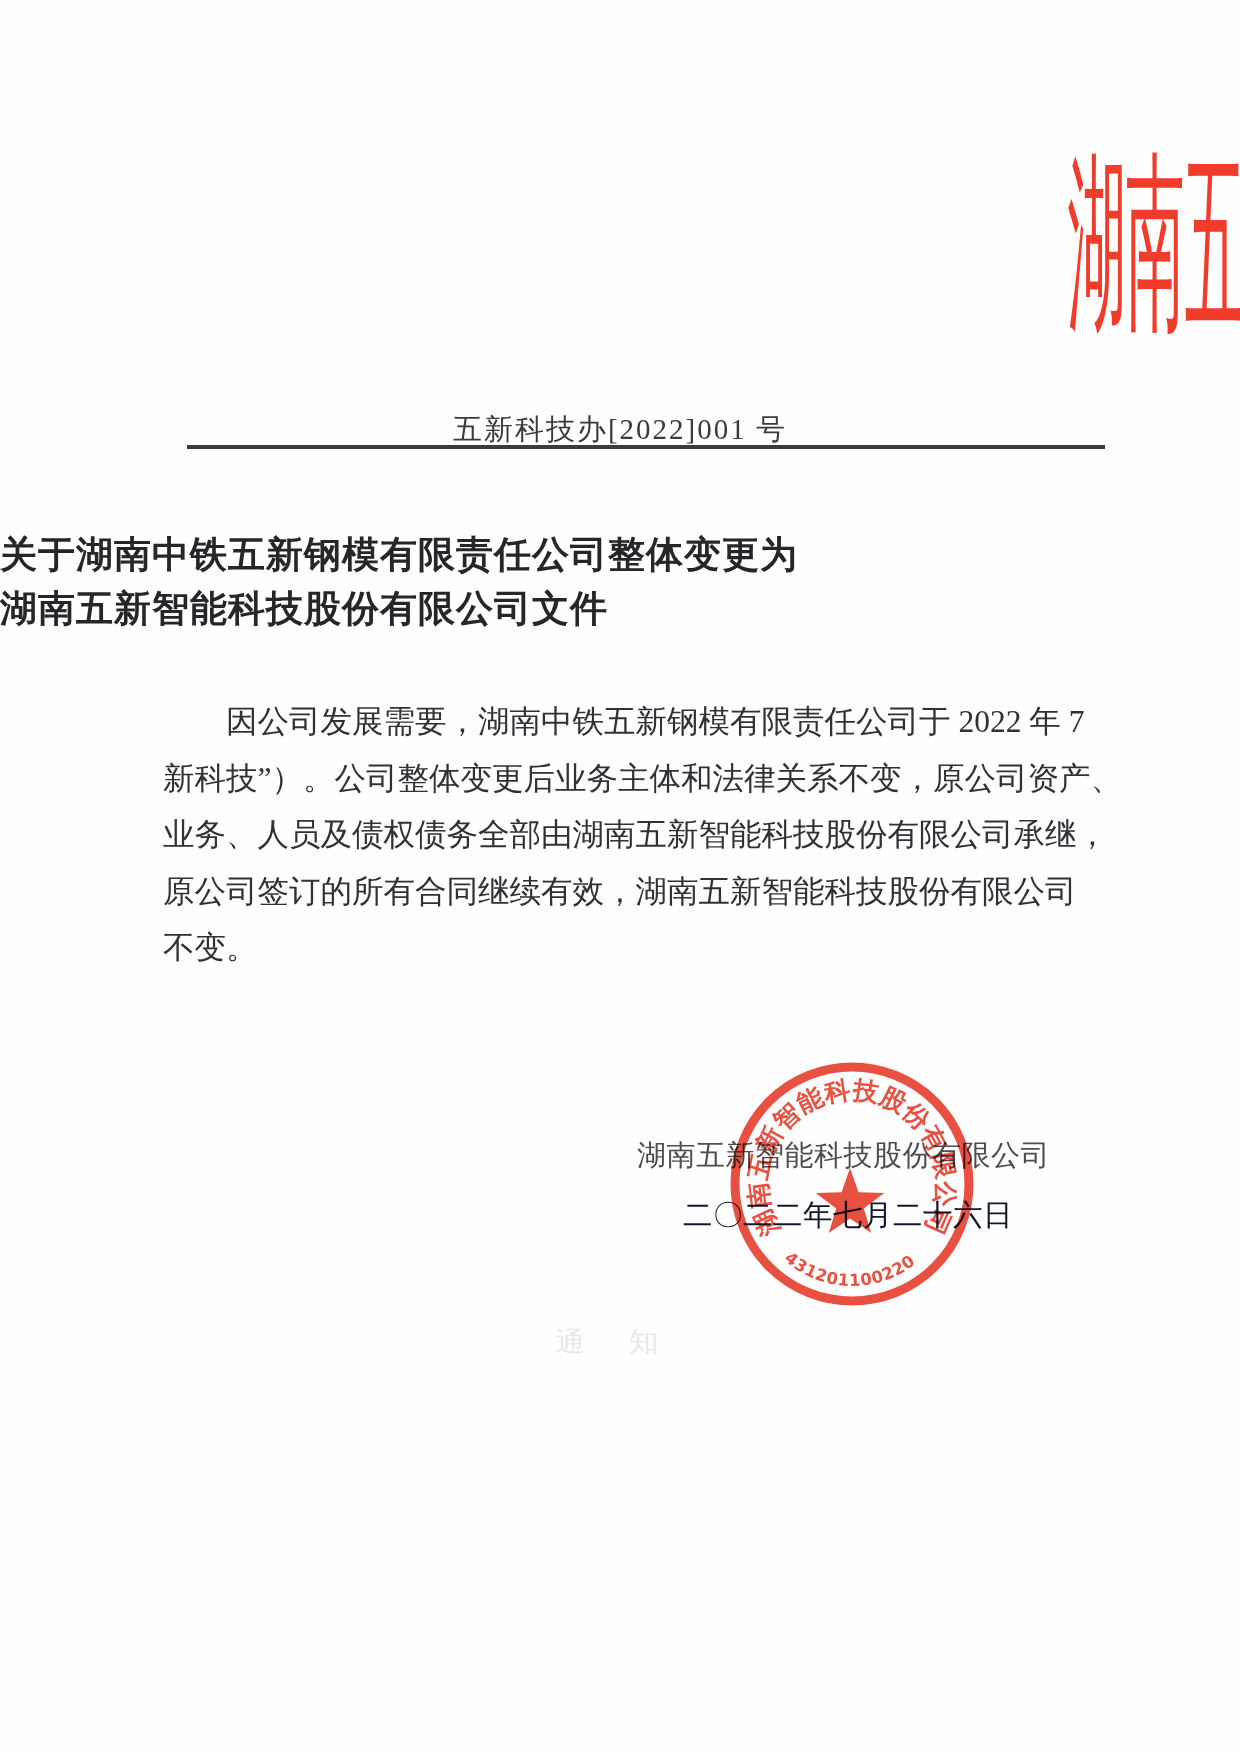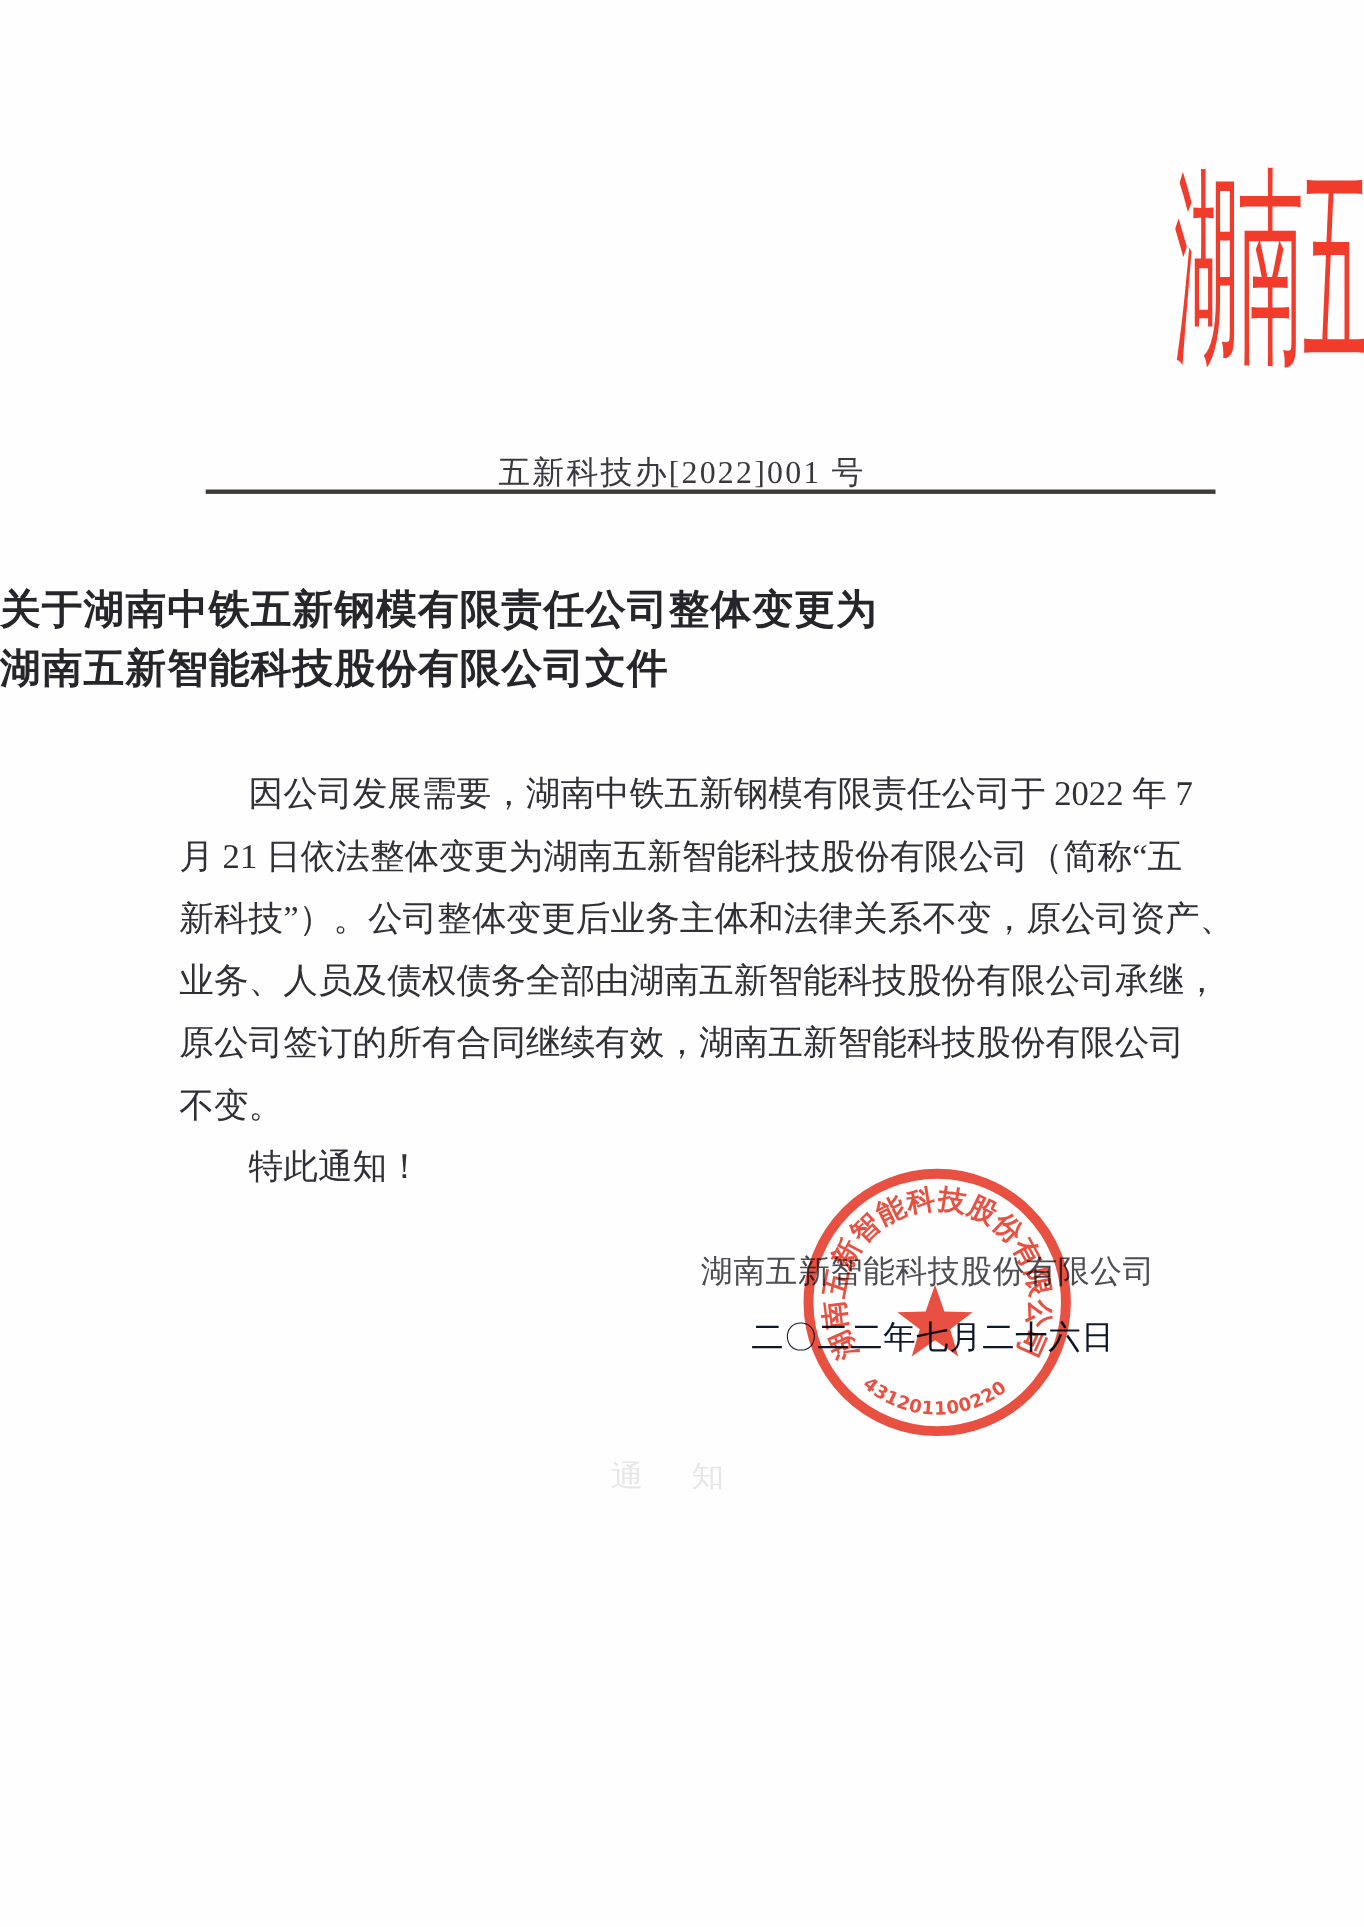--- a/index.html
+++ b/index.html
@@ -100,26 +100,24 @@
 
   <div class="rule"></div>
 
   <div class="doc-title">
     <div>关于湖南中铁五新钢模有限责任公司整体变更为</div>
     <div>湖南五新智能科技股份有限公司文件</div>
   </div>
 
   <div class="body-text">
     <div class="line indent">因公司发展需要，湖南中铁五新钢模有限责任公司于 2022 年 7</div>
-    <div class="line">月 21 日依法整体变更为湖南五新智能科技股份有限公司（简称“五</div>
     <div class="line">新科技”）。公司整体变更后业务主体和法律关系不变，原公司资产、</div>
     <div class="line">业务、人员及债权债务全部由湖南五新智能科技股份有限公司承继，</div>
     <div class="line">原公司签订的所有合同继续有效，湖南五新智能科技股份有限公司</div>
     <div class="line">不变。</div>
-    <div class="line indent">特此通知！</div>
   </div>
 
   <div class="ghost-mark">通 知</div>
 
   <div class="sig-company">湖南五新智能科技股份有限公司</div>
   <div class="sig-date">二〇二二年七月二十六日</div>
 
   <svg class="seal" viewBox="0 0 280 280">
     <defs>
       <path id="ring-path" d="M 68.7 186.3 A 85 85 0 1 1 211.3 186.3" fill="none"></path>

